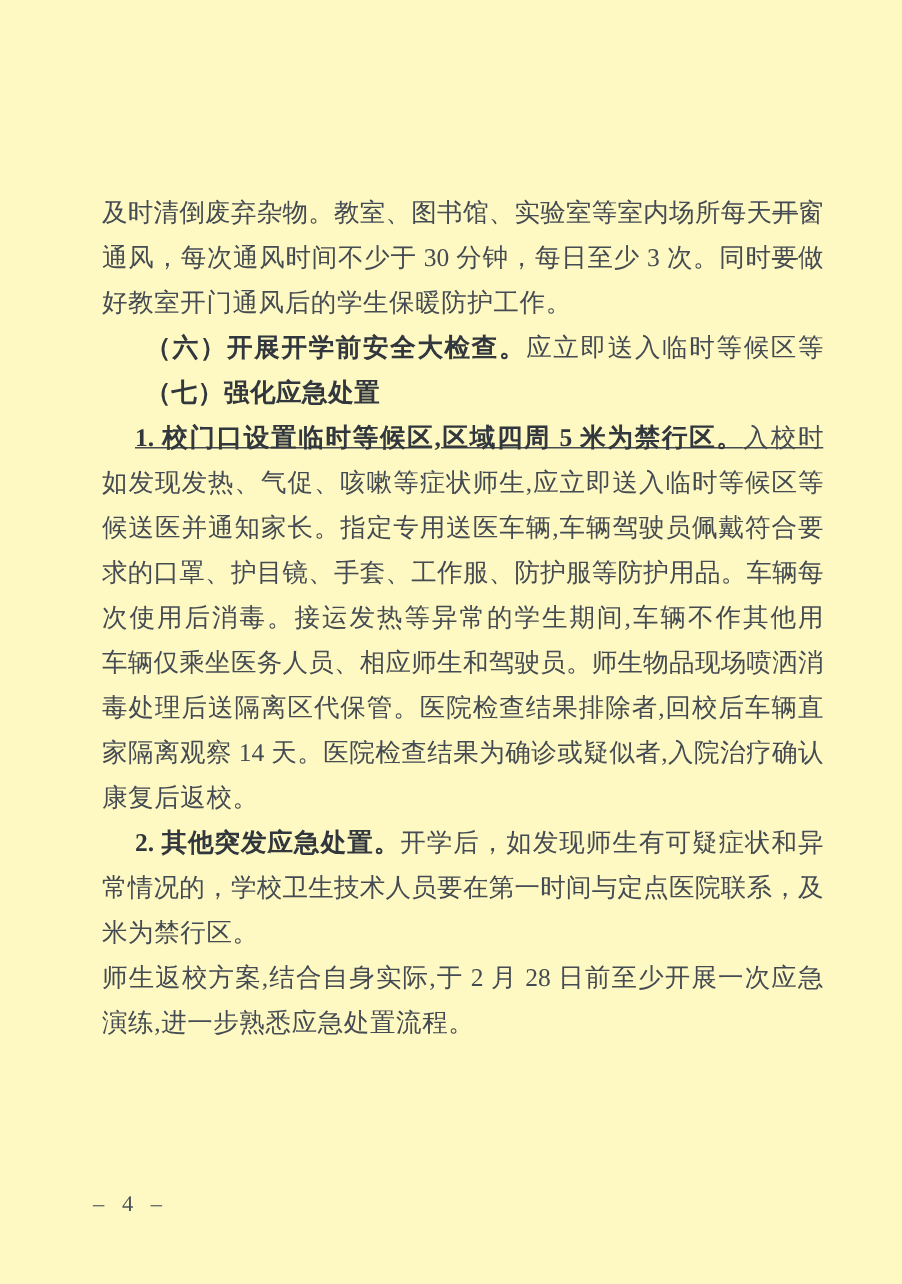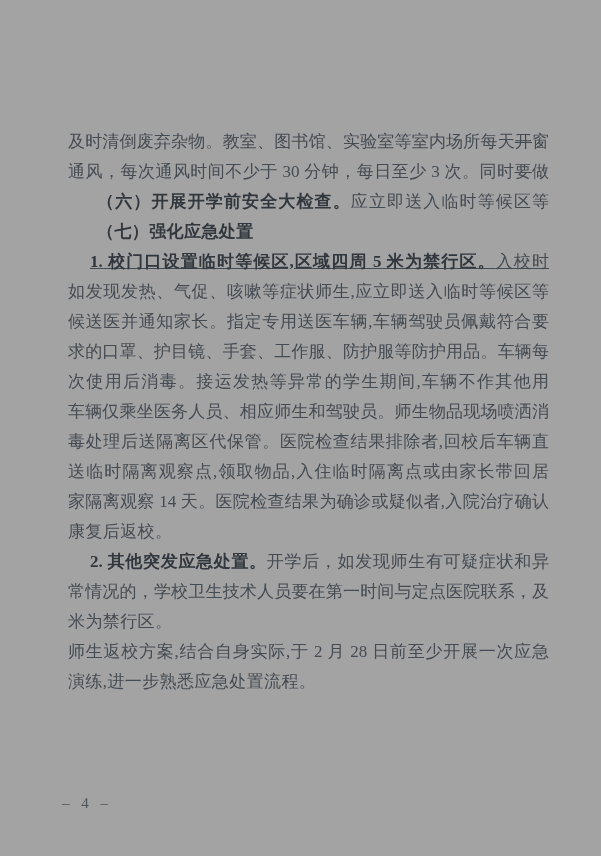--- a/index.html
+++ b/index.html
@@ -48,34 +48,34 @@
     top: 792px;
     font-size: 15px;
     line-height: 22px;
     color: #4c5258;
     letter-spacing: 4px;
   }
 </style>
 </head>
 <body>
 
-<div class="page" style="background: #a3a3a3;">
+<div class="page" style="background: #fef9c3;">
   <div class="doc-body" id="doc-body">
       <div class="line"><span>及时清倒废弃杂物。教室、图书馆、实验室等室内场所每天</span><span class="strike">开</span><span>窗</span></div>
       <div class="line"><span>通风，每次通风时间不少于 30 分钟，每日至少 3 次。同时</span><span class="strike">要</span><span>做</span></div>
+      <div class="line left"><span>好教室开门通风后的学生保暖防护工作。</span></div>
       <div class="line" style="text-indent: 29px;"><span class="bold">（六）开展开学前安全大检查。</span><span>应立即送入临时等候区等</span></div>
       <div class="line left" style="text-indent: 29px;"><span class="bold">（七）强化应急处置</span></div>
       <div class="line" style="text-indent: 22px; text-decoration: underline;"><span class="bold">1. 校门口设置临时等候区,区域四周 5 米为禁行区。</span><span>入校时</span></div>
       <div class="line"><span>如发现发热、气促、咳嗽等症状师生,应立即送入临时等候区等</span></div>
       <div class="line"><span>候送医并通知家长。指定专用送医车辆,车辆驾驶员佩戴符合要</span></div>
       <div class="line"><span>求的口罩、护目镜、手套、工作服、防护服等防护用品。车辆每</span></div>
       <div class="line"><span>次使用后消毒。接运发热等异常的学生期间,车辆不作其他用 途。</span></div>
       <div class="line"><span>车辆仅乘坐医务人员、相应师生和驾驶员。师生物品现场喷洒消</span></div>
       <div class="line"><span>毒处理后送隔离区代保管。医院检查结果排除者,回校后车辆直</span></div>
-      <div class="line"><span>送临时隔离观察点,领取物品,入住临时隔离点或由家长带回居</span></div>
       <div class="line"><span>家隔离观察 14 天。医院检查结果为确诊或疑似者,入院治疗确认</span></div>
       <div class="line left"><span>康复后返校。</span></div>
       <div class="line" style="text-indent: 22px;"><span class="bold">2. 其他突发应急处置。</span><span>开学后，如发现师生有可疑症状和异</span></div>
       <div class="line"><span>常情况的，学校卫生技术人员要在第一时间与定点医院联系，及</span></div>
       <div class="line left"><span>米为禁行区。</span></div>
       <div class="line"><span>师生返校方案,结合自身实际,于 2 月 28 日前至少开展一次应急</span></div>
       <div class="line left"><span>演练,进一步熟悉应急处置流程。</span></div>
     </div>
   <div class="pageno">– 4 –</div>
 </div>

